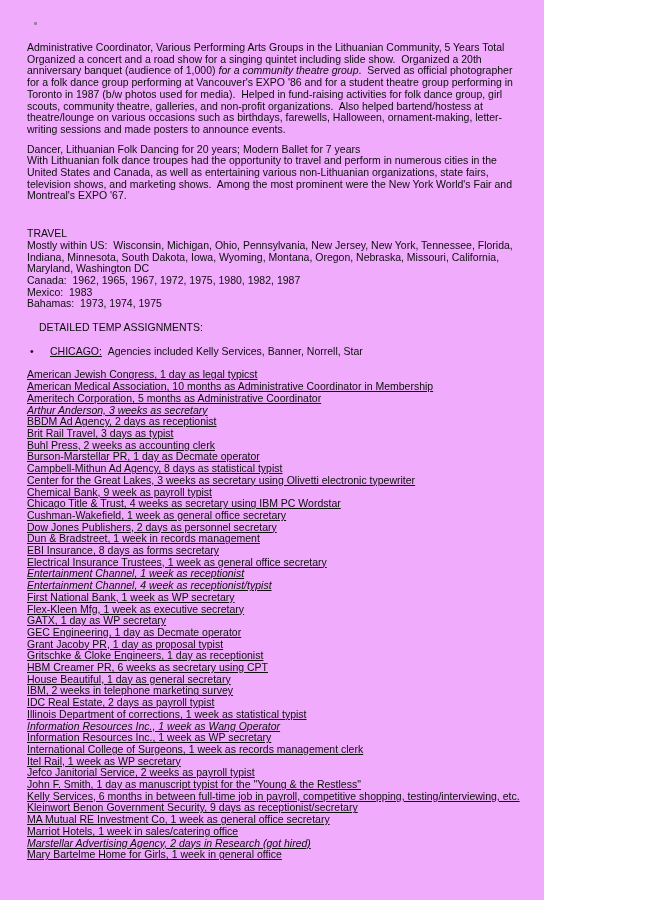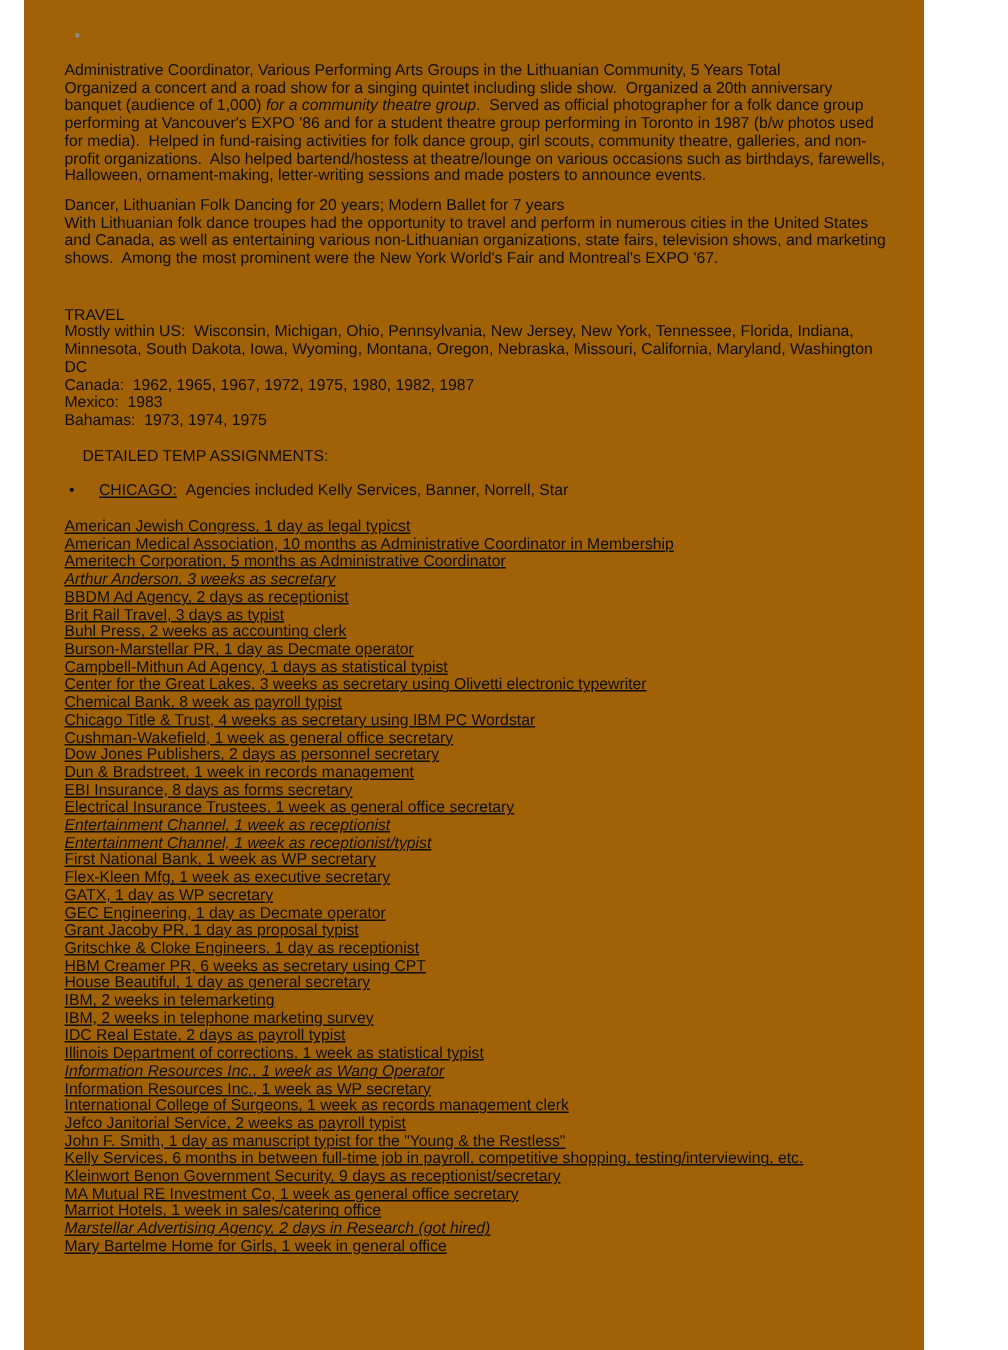--- a/index.html
+++ b/index.html
@@ -1,28 +1,27 @@
 <!DOCTYPE html>
 <html><head>
 <meta charset="utf-8">
 <style>
   html, body { margin: 0; padding: 0; background: #ffffff; }
   .page {
     position: relative;
-    width: 600px;
+    width: 544px;
     height: 900px;
-    background: #a16207;
+    background: #f0abfc;
     box-sizing: border-box;
     padding: 42px 24px 0 27px;
     font-family: "Liberation Sans", sans-serif;
     font-size: 10.5px;
     line-height: 11.7px;
     color: #0d0d0d;
     overflow: hidden;
-    margin-left: 16px;
   }
   .line, .para, .heading, .li-line, .bullet-line { white-space: pre-wrap; }
   .heading { font-weight: normal; }
   .block-p2 { margin-top: 8px; }
   .block-travel { margin-top: 26px; }
   .heading-dta { margin-top: 12px; padding-left: 12px; }
   .bullet-line { margin-top: 12px; display: flex; }
   .bullet-marker { display: inline-block; width: 20px; padding-left: 3px; }
   .chicago-label { text-decoration: underline; }
   .assignment-list { margin-top: 12px; text-decoration: underline; }
@@ -70,46 +69,46 @@
 
   <div class="assignment-list">
       <div class="li-line">American Jewish Congress, 1 day as legal typicst</div>
       <div class="li-line">American Medical Association, 10 months as Administrative Coordinator in Membership</div>
       <div class="li-line">Ameritech Corporation, 5 months as Administrative Coordinator</div>
       <div class="li-line italic">Arthur Anderson, 3 weeks as secretary</div>
       <div class="li-line">BBDM Ad Agency, 2 days as receptionist</div>
       <div class="li-line">Brit Rail Travel, 3 days as typist</div>
       <div class="li-line">Buhl Press, 2 weeks as accounting clerk</div>
       <div class="li-line">Burson-Marstellar PR, 1 day as Decmate operator</div>
-      <div class="li-line">Campbell-Mithun Ad Agency, 1 days as statistical typist</div>
+      <div class="li-line">Campbell-Mithun Ad Agency, 8 days as statistical typist</div>
       <div class="li-line">Center for the Great Lakes, 3 weeks as secretary using Olivetti electronic typewriter</div>
-      <div class="li-line">Chemical Bank, 8 week as payroll typist</div>
+      <div class="li-line">Chemical Bank, 9 week as payroll typist</div>
       <div class="li-line">Chicago Title &amp; Trust, 4 weeks as secretary using IBM PC Wordstar</div>
       <div class="li-line">Cushman-Wakefield, 1 week as general office secretary</div>
       <div class="li-line">Dow Jones Publishers, 2 days as personnel secretary</div>
       <div class="li-line">Dun &amp; Bradstreet, 1 week in records management</div>
       <div class="li-line">EBI Insurance, 8 days as forms secretary</div>
       <div class="li-line">Electrical Insurance Trustees, 1 week as general office secretary</div>
       <div class="li-line italic">Entertainment Channel, 1 week as receptionist</div>
-      <div class="li-line italic">Entertainment Channel, 1 week as receptionist/typist</div>
+      <div class="li-line italic">Entertainment Channel, 4 week as receptionist/typist</div>
       <div class="li-line">First National Bank, 1 week as WP secretary</div>
       <div class="li-line">Flex-Kleen Mfg, 1 week as executive secretary</div>
       <div class="li-line">GATX, 1 day as WP secretary</div>
       <div class="li-line">GEC Engineering, 1 day as Decmate operator</div>
       <div class="li-line">Grant Jacoby PR, 1 day as proposal typist</div>
       <div class="li-line">Gritschke &amp; Cloke Engineers, 1 day as receptionist</div>
       <div class="li-line">HBM Creamer PR, 6 weeks as secretary using CPT</div>
       <div class="li-line">House Beautiful, 1 day as general secretary</div>
-      <div class="li-line">IBM, 2 weeks in telemarketing</div>
       <div class="li-line">IBM, 2 weeks in telephone marketing survey</div>
       <div class="li-line">IDC Real Estate, 2 days as payroll typist</div>
       <div class="li-line">Illinois Department of corrections, 1 week as statistical typist</div>
       <div class="li-line italic">Information Resources Inc., 1 week as Wang Operator</div>
       <div class="li-line">Information Resources Inc., 1 week as WP secretary</div>
       <div class="li-line">International College of Surgeons, 1 week as records management clerk</div>
+      <div class="li-line">Itel Rail, 1 week as WP secretary</div>
       <div class="li-line">Jefco Janitorial Service, 2 weeks as payroll typist</div>
       <div class="li-line">John F. Smith, 1 day as manuscript typist for the "Young &amp; the Restless"</div>
       <div class="li-line">Kelly Services, 6 months in between full-time job in payroll, competitive shopping, testing/interviewing, etc.</div>
       <div class="li-line">Kleinwort Benon Government Security, 9 days as receptionist/secretary</div>
       <div class="li-line">MA Mutual RE Investment Co, 1 week as general office secretary</div>
       <div class="li-line">Marriot Hotels, 1 week in sales/catering office</div>
       <div class="li-line italic">Marstellar Advertising Agency, 2 days in Research (got hired)</div>
       <div class="li-line">Mary Bartelme Home for Girls, 1 week in general office</div>
     </div>
 

